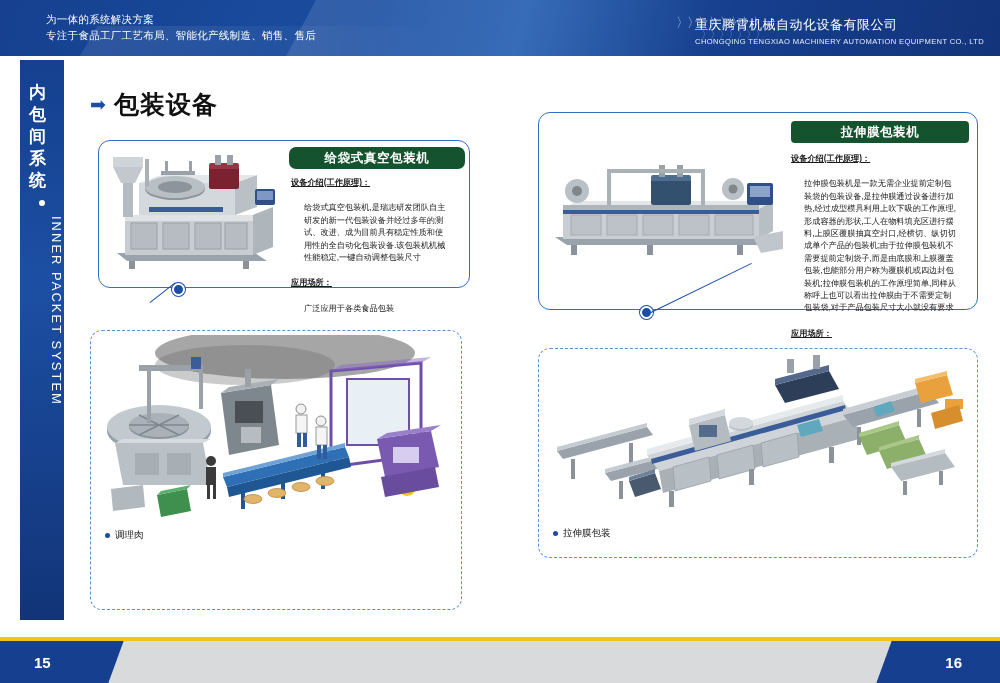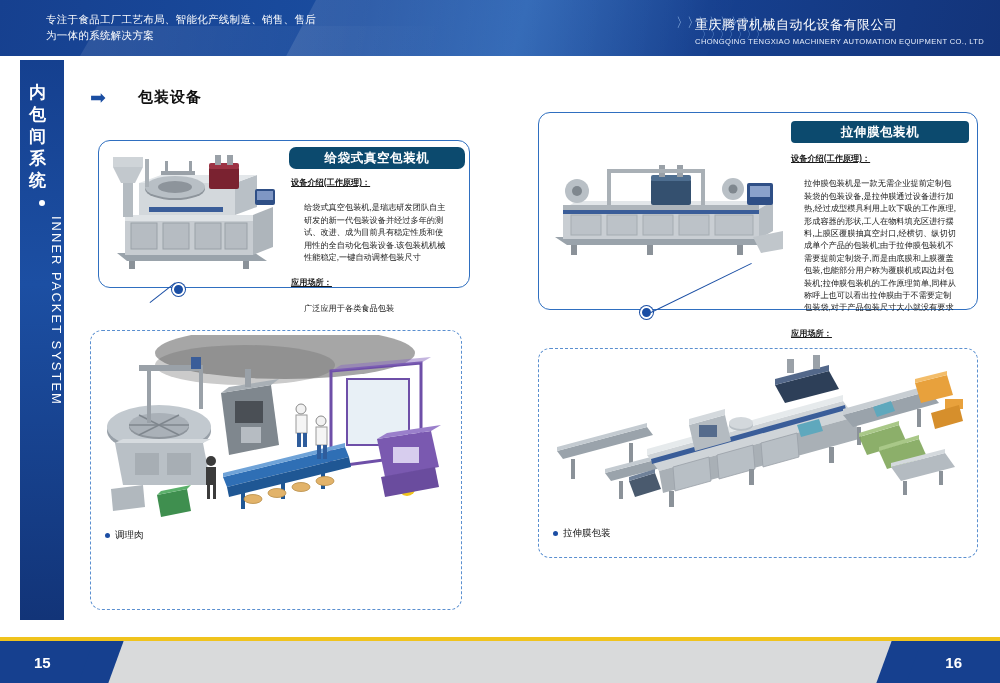--- a/index.html
+++ b/index.html
@@ -81,32 +81,32 @@
     text-align: left;
     padding-left: 15px;
   }
 
   
   .sec-title {
     position: absolute; left: 90px; top: 88px;
     display: flex; align-items: center; gap: 8px;
   }
   .sec-arrow { color: #1b4ea2; font-size: 19px; line-height: 1; }
-  .sec-title-text { font-size: 15px; font-weight: bold; color: #111111; letter-spacing: 1px; margin-left: 24px; }
+  .sec-title-text { font-size: 25px; font-weight: bold; color: #111111; letter-spacing: 1px; }
 
   
   .card {
     position: absolute;
     border: 1.4px solid #2f6fc0;
     border-radius: 12px;
     background: #ffffff;
   }
   .pill {
     position: absolute;
-    background: #0c4a6e;
+    background: #14532d;
     color: #ffffff;
     border-radius: 4px;
     font-size: 12.5px;
     font-weight: bold;
     letter-spacing: 0.6px;
     display: flex; align-items: center; justify-content: center;
   }
   .desc {
     position: absolute;
     font-size: 8.2px;
@@ -177,22 +177,22 @@
 </head>
 <body>
 
 <div class="page">
 
   <div class="header">
     <div class="header-blue"></div>
     <div class="header-swoosh"></div>
     <div class="header-swoosh2"></div>
     <div class="header-left-text">
+      <div>为一体的系统解决方案</div>
       <div>专注于食品工厂工艺布局、智能化产线制造、销售、售后</div>
-      <div>为一体的系统解决方案</div>
     </div>
     <div class="chevrons">〉〉〉〉〉〉〉〉</div>
     <div class="chevrons2">〉〉〉〉〉〉〉</div>
     <div class="header-right">
       <div class="company-cn">重庆腾霄机械自动化设备有限公司</div>
       <div class="company-en">CHONGQING TENGXIAO MACHINERY AUTOMATION EQUIPMENT CO., LTD</div>
     </div>
   </div>
 
   <div class="sidebar">

